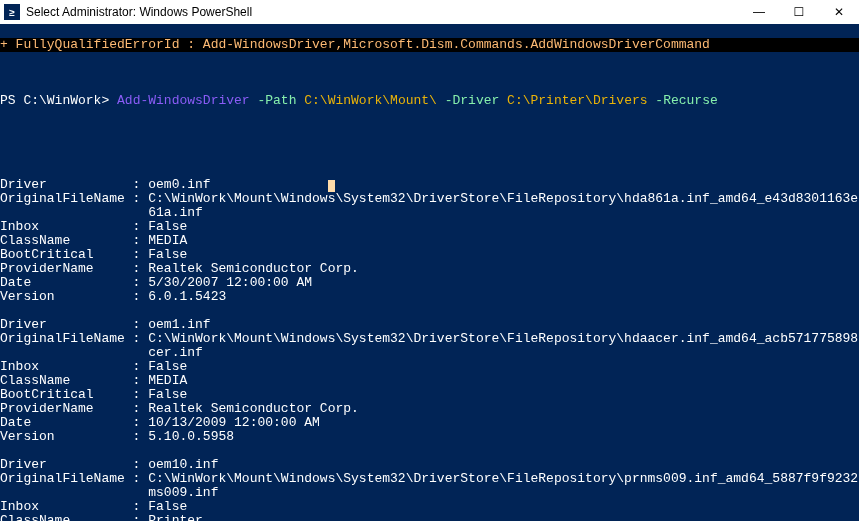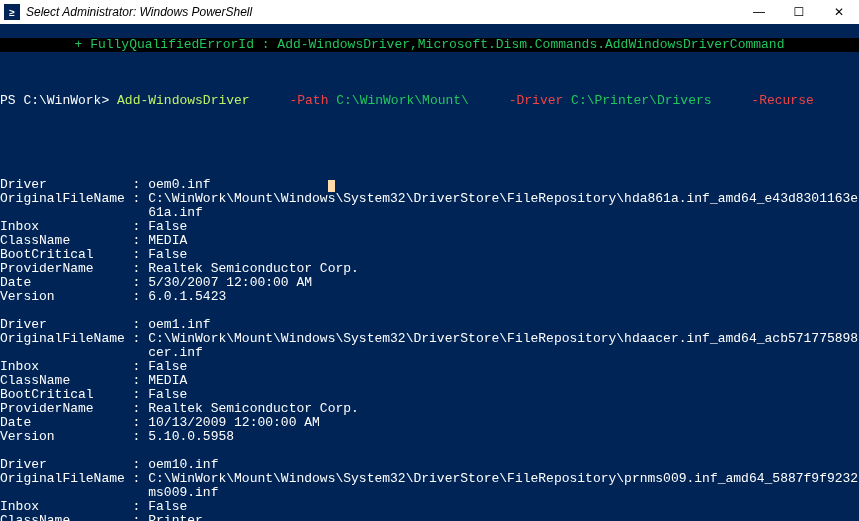--- a/index.html
+++ b/index.html
@@ -27,45 +27,44 @@
     height: 16px;
     background: #012456;
     display: inline-flex;
     align-items: center;
     justify-content: center;
     margin-right: 6px;
     color: #fff;
     font-size: 10px;
     font-weight: bold;
   }
-  .titlebar-title { flex: 1; font-style: italic; }
+  .titlebar-title { flex: 1; }
   .titlebar-buttons { display: flex; }
   .titlebar-btn {
     width: 40px;
     height: 24px;
     display: flex;
     align-items: center;
     justify-content: center;
     font-family: 'Segoe UI', sans-serif;
     font-size: 12px;
   }
   .terminal {
     padding: 0;
     line-height: 14px;
     white-space: pre;
   }
   .err-line {
     background: #000000;
-    color: #22c55e;
-    text-align: center;
+    color: #fdba74;
   }
   .prompt-line { color: #ffffff; }
-  .cmd-yellow { color: #bef264; }
-  .cmd-gray { color: #ef4444; margin-left: 32px; }
-  .cmd-white { color: #22c55e; }
+  .cmd-yellow { color: #8b5cf6; }
+  .cmd-gray { color: #86efac; }
+  .cmd-white { color: #eab308; }
   .cursor {
     display: inline-block;
     width: 7px;
     height: 12px;
     background: #fedba9;
     vertical-align: text-bottom;
   }
   .kv-line { color: #ffffff; font-family: Liberation Mono, monospace; }
   .blank { height: 14px; }
 </style>

